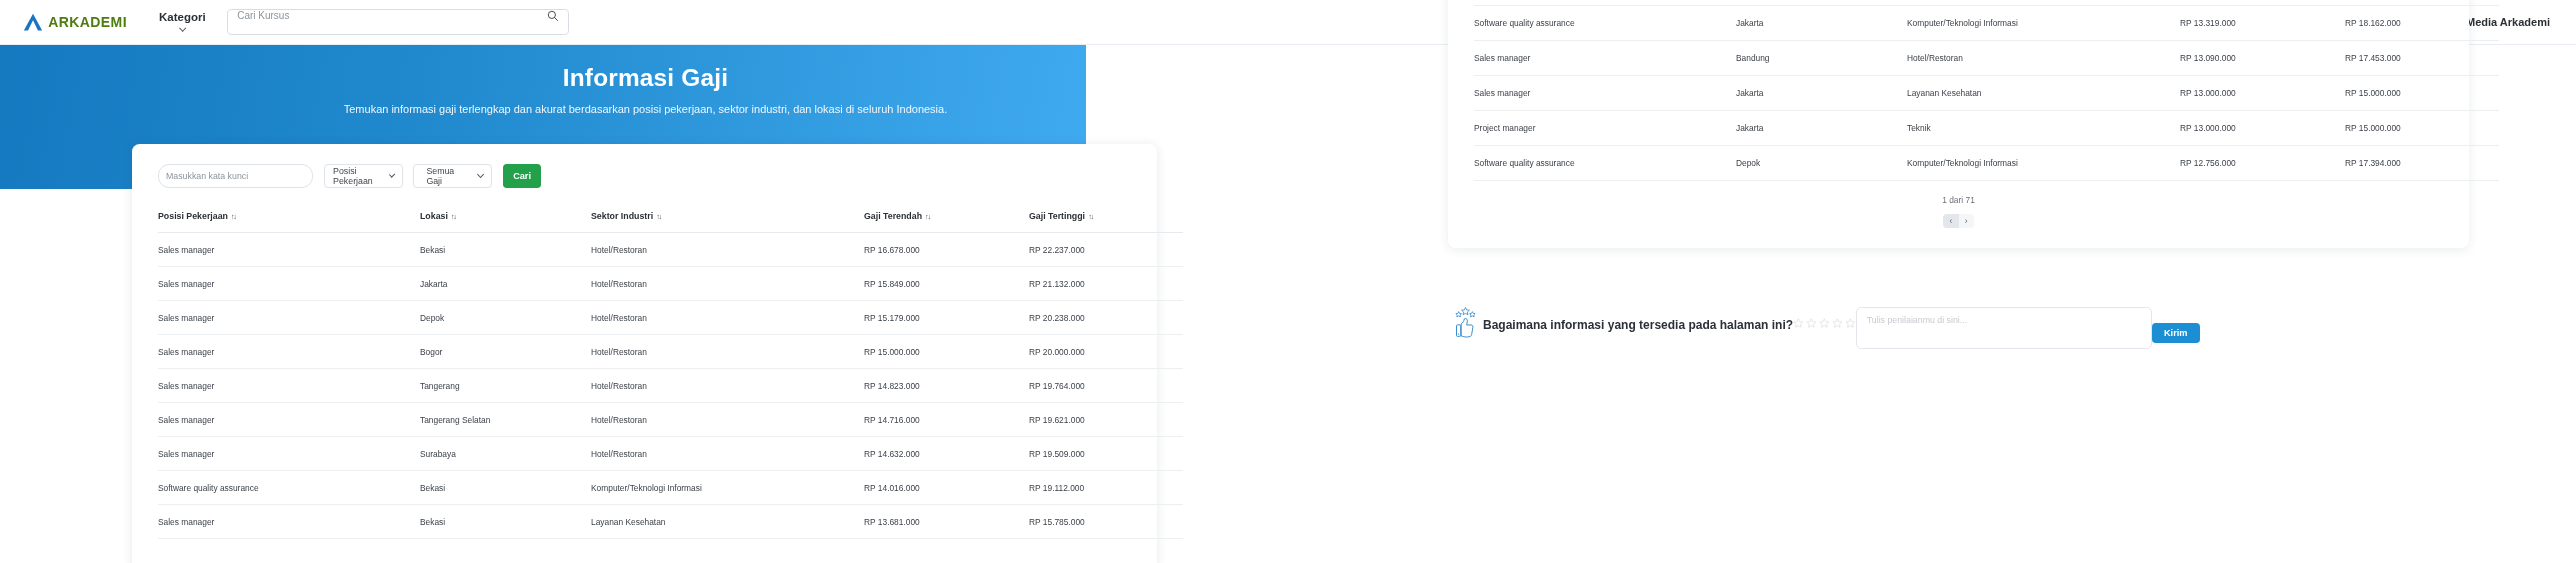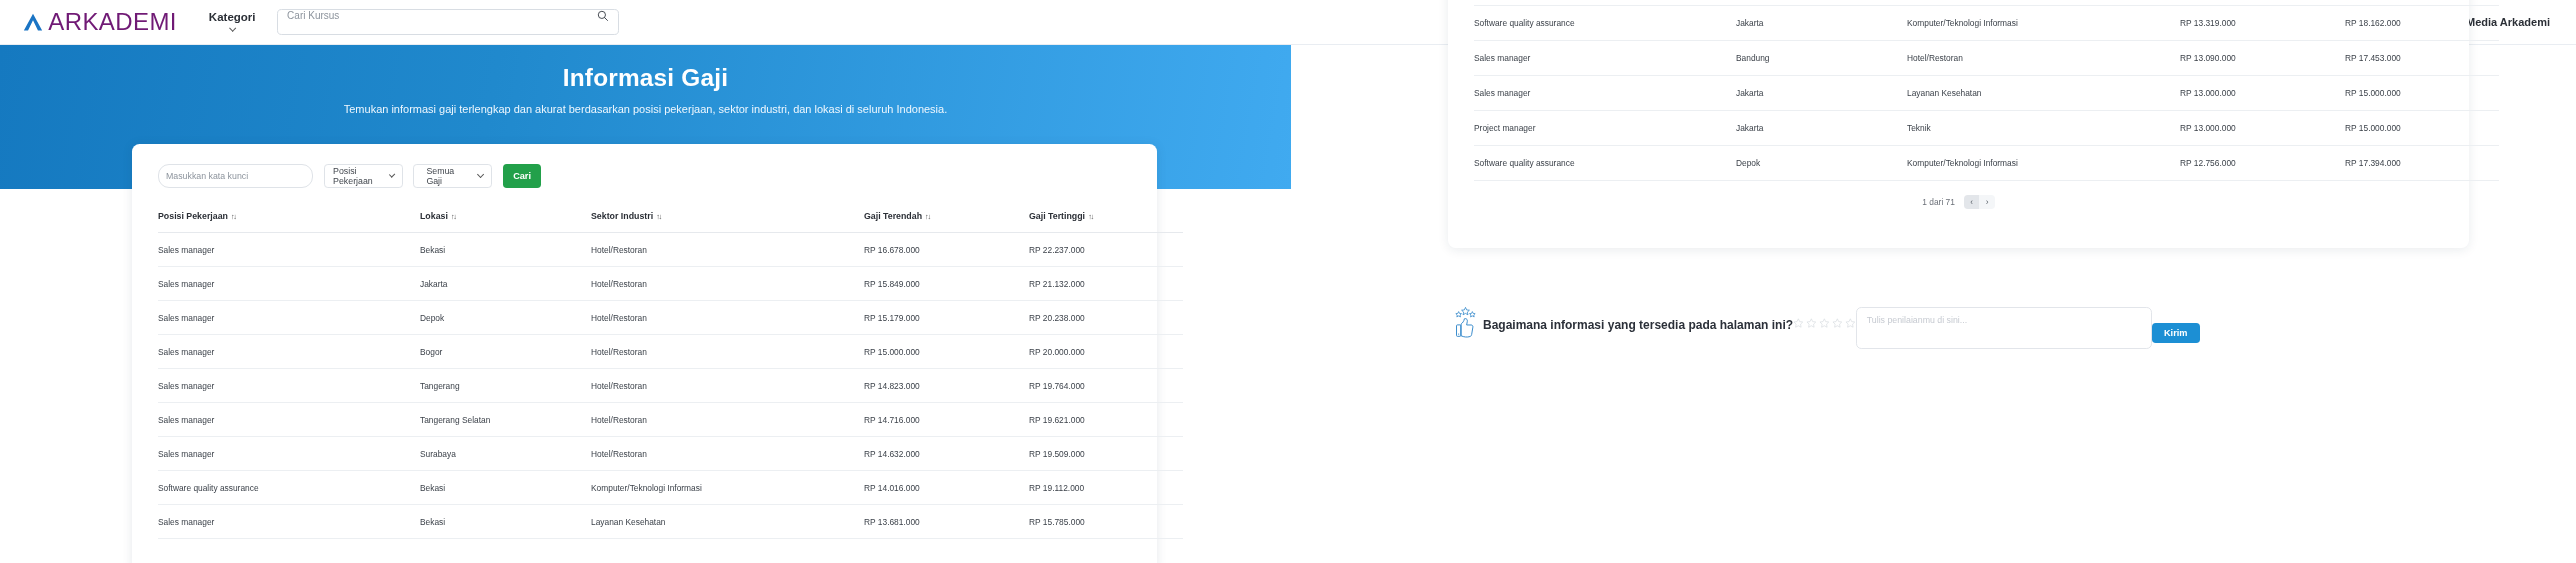--- a/index.html
+++ b/index.html
@@ -13,21 +13,21 @@
 
   
   .header {
     position: absolute; top: 0; left: 0; width: 2576px; height: 45px;
     background: #ffffff; border-bottom: 1.5px solid #e9edf2;
     display: flex; align-items: center;
   }
   .brand { display: flex; align-items: center; margin-left: 23px; gap: 5.3px; }
   .brand-mark { width: 20px; height: 18.3px; display: block; }
   .brand-text {
-    font-size: 24px; font-weight: 400; color: #701a75;
+    font-size: 14px; font-weight: 700; color: #4d7c0f;
     letter-spacing: 0.4px; line-height: 1;
   }
   .kategori {
     margin-left: 32px; display: flex; align-items: center; gap: 4.6px;
     font-size: 11.5px; font-weight: 700; color: #2b2f36; cursor: pointer; flex-direction: column;
   }
   .chev { width: 6.9px; height: 6.9px; border-right: 1.2px solid #555; border-bottom: 1.2px solid #555;
           transform: rotate(45deg) translate(-1.5px,-1.5px); display: inline-block; }
   .chev.sm { width: 5.3px; height: 5.3px; border-width: 1.1px; }
   .search-box {
@@ -70,21 +70,21 @@
     position: relative; overflow: hidden; margin-right: 8.4px; flex: none;
   }
   .avatar::before { content:""; position:absolute; width:7.6px; height:7.6px; border-radius:50%;
     background:#e8f6fd; left:6.9px; top:3.8px; }
   .avatar::after { content:""; position:absolute; width:13px; height:8.4px; border-radius:6.9px 6.9px 0 0;
     background:#e8f6fd; left:4.2px; top:13px; }
   .username { font-size: 11px; font-weight: 600; color: #2b2f36; white-space: nowrap; }
 
   
   .hero {
-    position: absolute; top: 45px; left: 0; width: 1291px; height: 144px;
+    position: absolute; top: 45px; left: 0; width: 1086px; height: 144px;
     background: linear-gradient(100deg, #1579c0 0%, #2089cd 38%, #40aaf0 100%);
   }
   .hero-title {
     position: absolute; top: 19px; left: 0; width: 1291px; text-align: center;
     font-size: 24.4px; font-weight: 800; color: #ffffff; letter-spacing: 0.2px;
   }
   .hero-sub {
     position: absolute; top: 58px; left: 0; width: 1291px; text-align: center;
     font-size: 11px; font-weight: 400; color: #eef7fe;
   }
@@ -137,22 +137,22 @@
 
   
   .right-card {
     position: absolute; top: -29px; left: 1448px; width: 1021px; height: 277px;
     background: #fff; border-radius: 7.6px;
     box-shadow: 0 1.5px 10.7px rgba(20,40,70,0.09);
   }
   .right-tablewrap { padding: 0 26px; }
   .right-card .tbl td { padding: 12px 0; }
   .pager {
-    display: flex; align-items: center; justify-content: center;
-    gap: 9.2px; padding: 13.8px 26px 0 26px;
+    display: flex; align-items: center; justify-content: flex-end;
+    gap: 9.2px; padding: 13.8px 26px 0 26px; flex-direction: column;
   }
   .pager-label { font-size: 8.4px; color: #6b7078; }
   .pager-grp { display: flex; border-radius: 3.8px; overflow: hidden; }
   .pager-btn {
     width: 15.3px; height: 14.5px; display: flex; align-items: center; justify-content: center;
     font-size: 8.4px; color: #5a6169; cursor: pointer; border: 0;
     font-family: "Liberation Sans", sans-serif;
   }
   .pager-btn.prev { background: #e3e6ea; }
   .pager-btn.next { background: #f4f6f8; }

